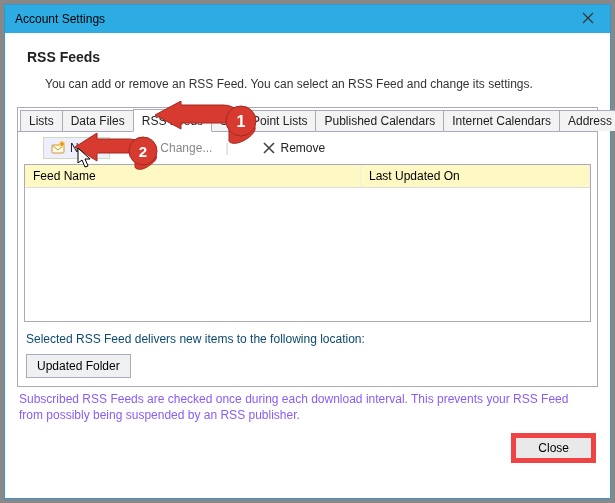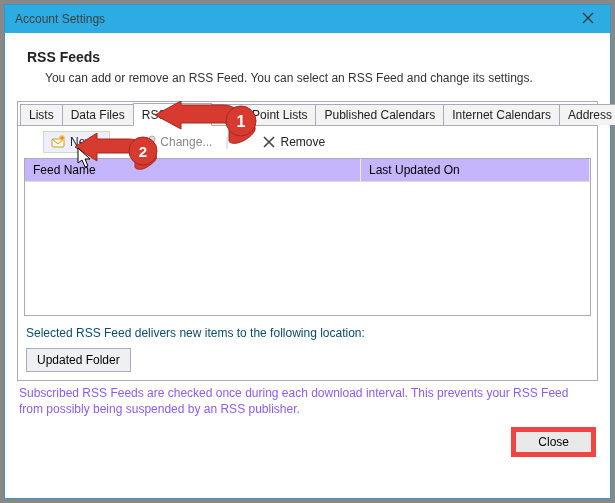--- a/index.html
+++ b/index.html
@@ -19,41 +19,41 @@
     border: 1px solid #3399cc;
     display: flex;
     flex-direction: column;
     position: relative;
   }
   .titlebar {
     background: #2cace3;
     height: 28px;
     display: flex;
     align-items: center;
-    color: #404040;
+    color: #000000;
     font-size: 12px;
     padding-left: 10px;
     text-align: center;
   }
   .titlebar .spacer { flex: 1; }
   .close-btn {
     width: 45px;
     height: 28px;
     display: flex;
     align-items: center;
     justify-content: center;
     color: #333;
     font-size: 14px;
   }
   .header-area {
     padding: 16px 22px 10px 22px;
     background: #fff;
   }
   .header-title { font-size: 14px; font-weight: 600; color: #222; }
-  .header-sub { font-size: 12px; color: #333; padding-left: 18px; margin-top: 6px; }
+  .header-sub { font-size: 12px; color: #333; padding-left: 18px; margin-top: 12px; }
   .tabgroup {
     border: 1px solid #aab;
     margin: 6px 12px 0 12px;
     background: #fff;
     position: relative;
   }
   .tabs {
     display: flex;
     align-items: flex-end;
     height: 24px;
@@ -107,21 +107,21 @@
   .list {
     border: 1px solid #aab;
     margin: 0 6px;
     height: 158px;
     background: #fff;
   }
   .list-header {
     display: flex;
     border-bottom: 1px solid #ddd;
     font-size: 12px;
-    background: #c4b5fd;
+    background: #fef9c3;
   }
   .list-header .col {
     padding: 4px 8px;
     border-right: 1px solid #eee;
   }
   .col-feed { width: 336px; }
   .col-upd { flex: 1; }
   .bottom-text { padding: 10px 8px 8px 8px; font-size:12px; color:#0c4a6e; }
   .change-btn {
     margin: 0 8px 8px 8px;

